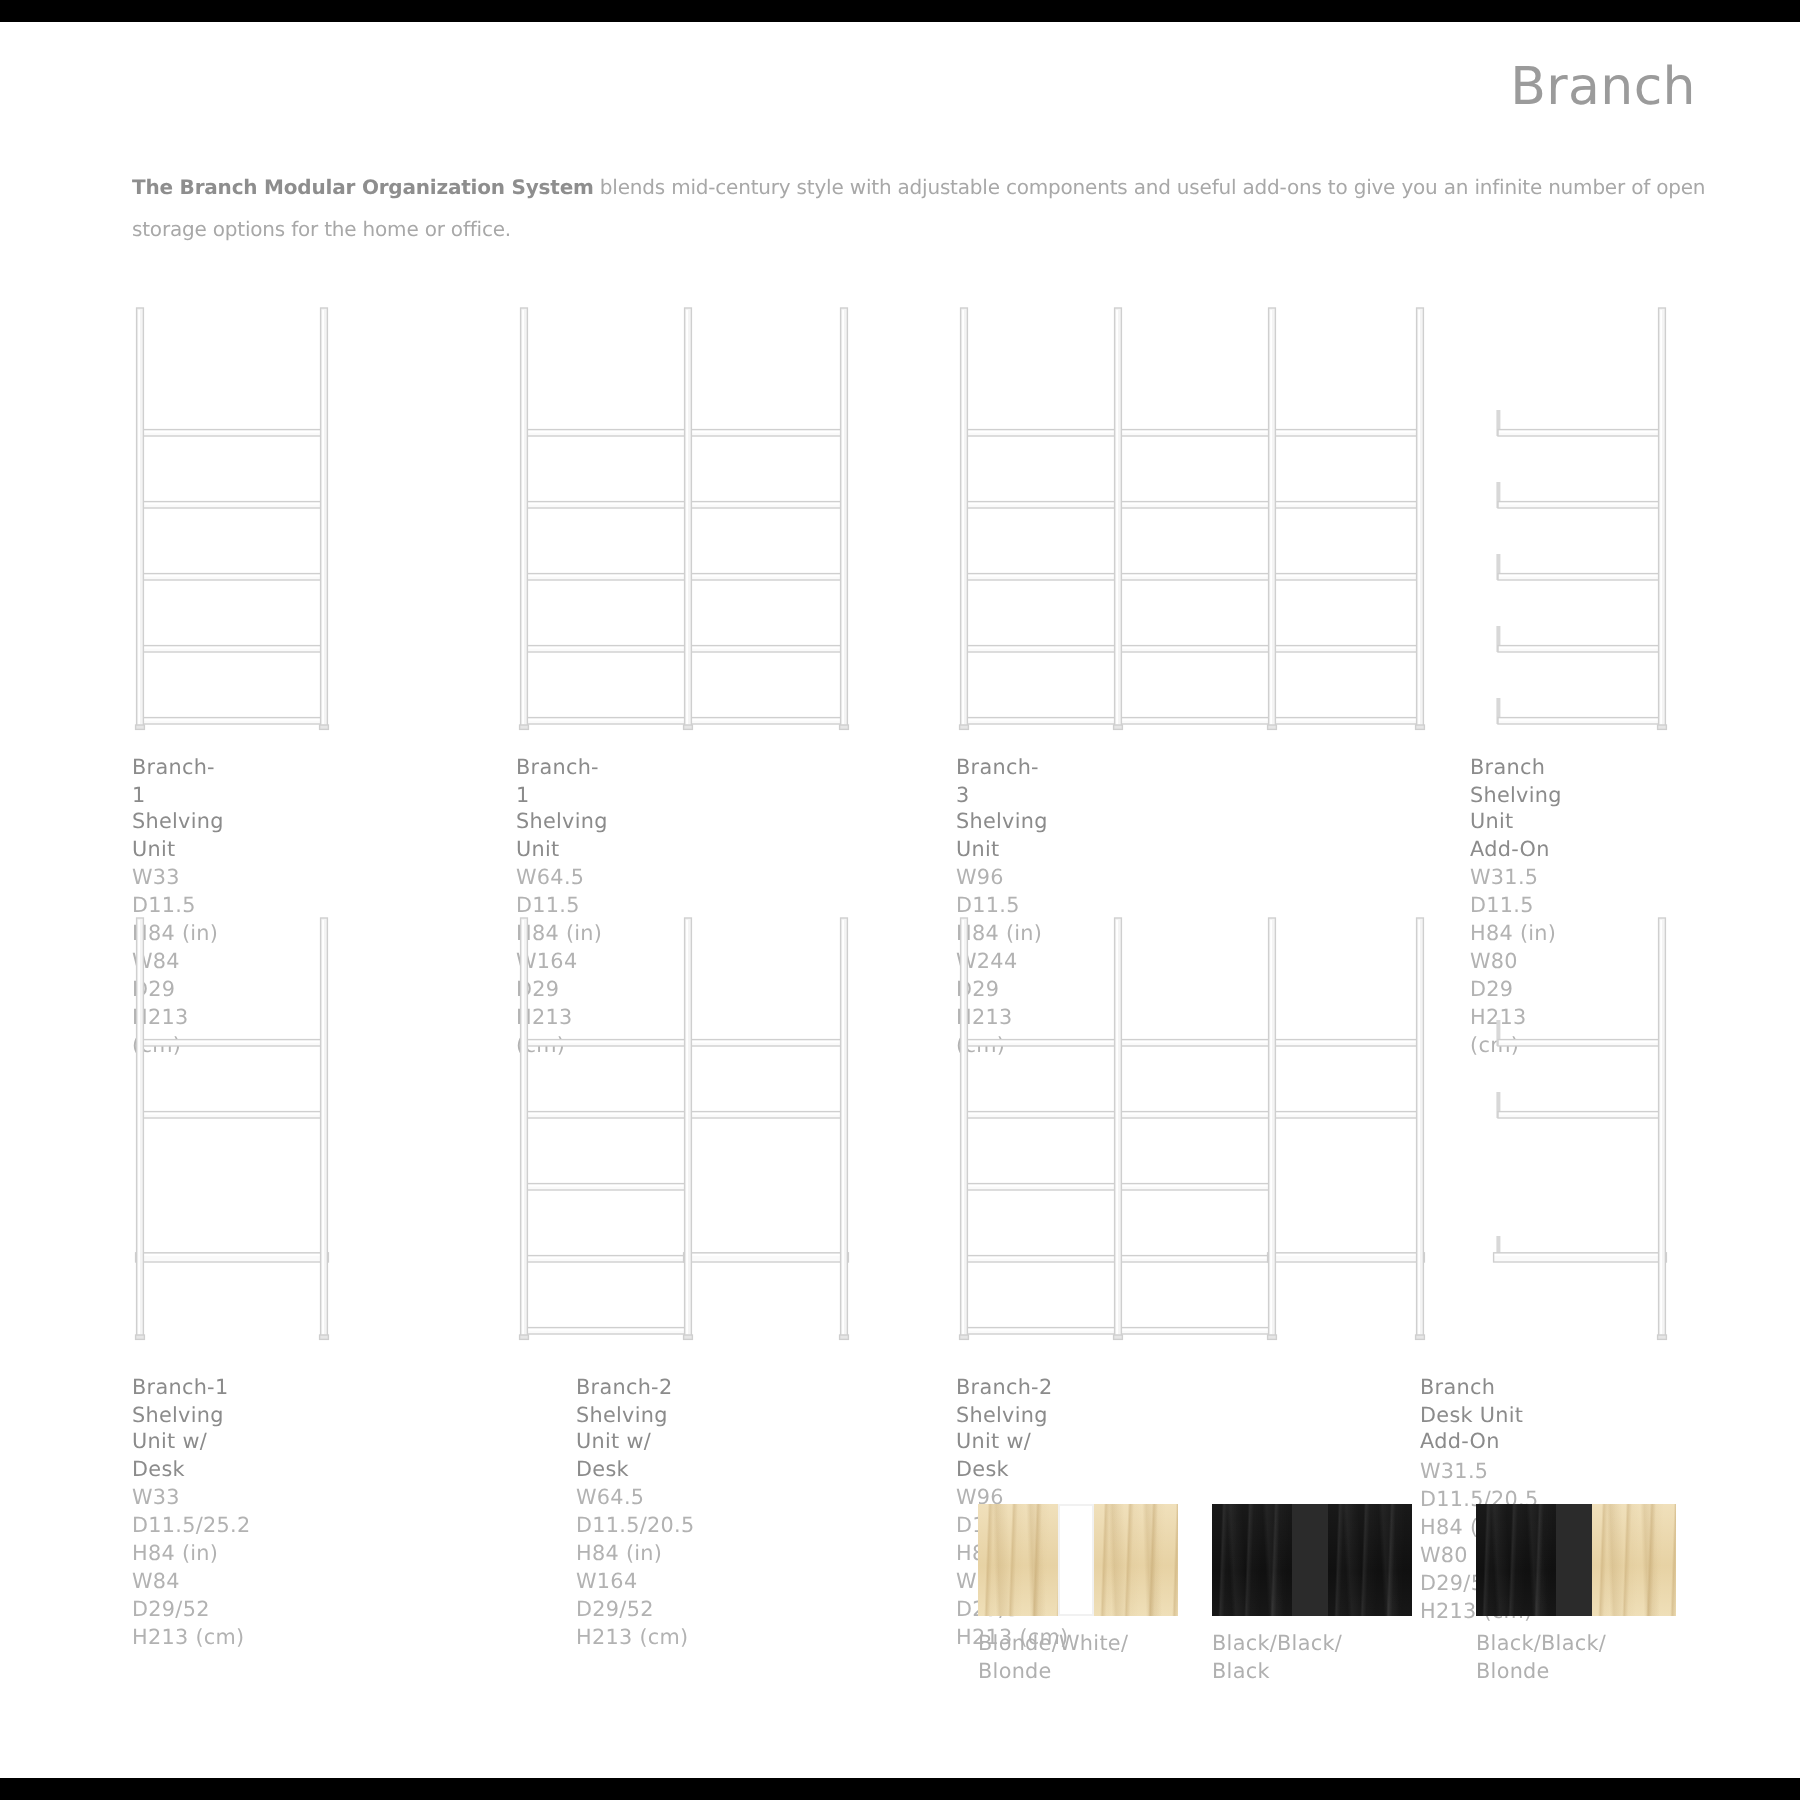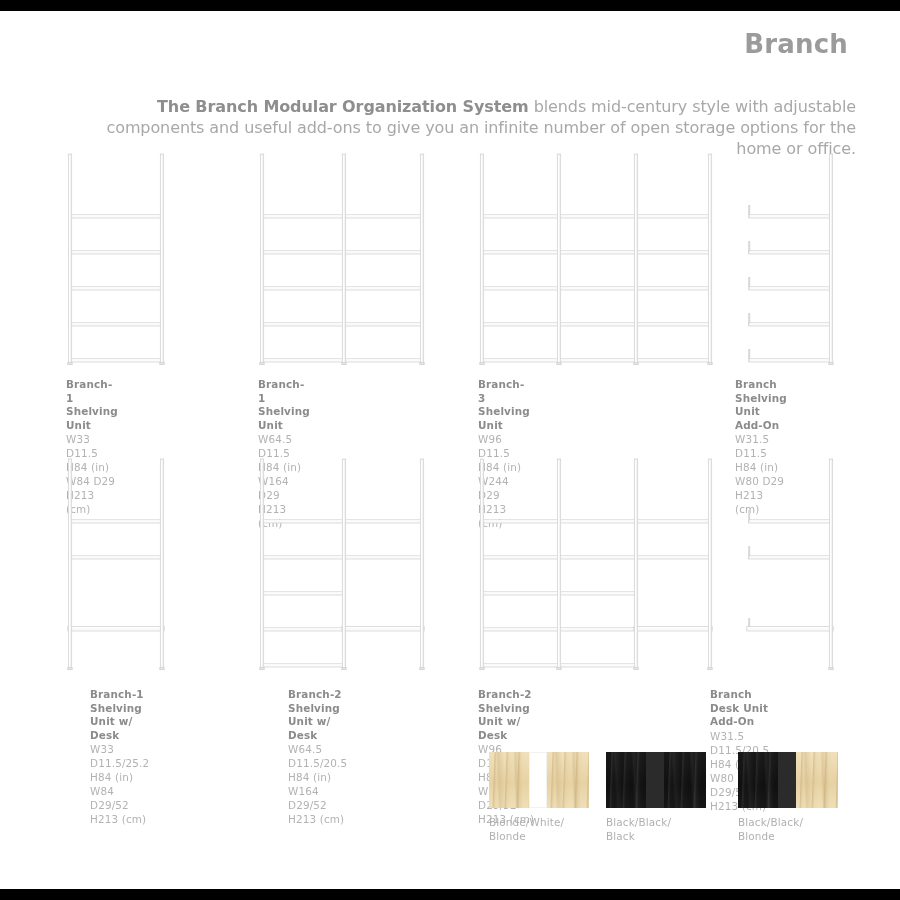--- a/index.html
+++ b/index.html
@@ -39,37 +39,36 @@
     height: 11px;
     background: #000000;
   }
 
   
   .brand-title {
     position: absolute;
     right: 52px;
     top: 31px;
     font-size: 26px;
-    font-weight: bold;
+    font-weight: normal;
     color: #9b9b9b;
     letter-spacing: 0.2px;
     line-height: 1;
   }
 
   
   .intro {
     position: absolute;
     left: 66px;
-    top: 96px;
+    top: 84px;
     width: 790px;
-    font-size: 16px;
+    font-size: 10px;
     line-height: 21px;
     color: #a8a8a8;
     letter-spacing: -0.1px;
-    text-align: right;
   }
   .intro .lead {
     font-weight: bold;
     color: #8e8e8e;
   }
 
   
   .row {
     position: absolute;
     left: 0;
@@ -86,21 +85,21 @@
     position: absolute;
     top: 0;
     left: 0;
   }
   .product .caption {
     position: absolute;
     left: 0;
   }
   .caption .name {
     font-size: 10.4px;
-    font-weight: bold;
+    font-weight: normal;
     color: #8b8b8b;
     line-height: 13.5px;
     letter-spacing: 0.15px;
     white-space: pre-line;
   }
   .caption .dim {
     font-size: 10.4px;
     color: #b2b2b2;
     line-height: 14px;
     letter-spacing: 0.15px;
@@ -417,21 +416,21 @@
             <rect x="94.8" y="163" width="2" height="13" fill="#d8d8d8"></rect>
             <rect x="1.7999999999999998" y="171.4" width="96.4" height="4.6" fill="#fafafa" stroke="#cfcfcf" stroke-width="0.7"></rect>
             <rect x="2.4" y="172" width="95.2" height="0.9" fill="#ffffff"></rect>
             <rect x="2.3" y="4" width="3.4" height="210" fill="#f4f4f4" stroke="#cfcfcf" stroke-width="0.7"></rect>
             <rect x="1.7999999999999998" y="212.5" width="4.4" height="2.2" fill="#e6e6e6" stroke="#cfcfcf" stroke-width="0.7"></rect>
             <rect x="3.0999999999999996" y="5" width="0.9" height="207" fill="#ffffff"></rect>
             <rect x="94.3" y="4" width="3.4" height="210" fill="#f4f4f4" stroke="#cfcfcf" stroke-width="0.7"></rect>
             <rect x="93.8" y="212.5" width="4.4" height="2.2" fill="#e6e6e6" stroke="#cfcfcf" stroke-width="0.7"></rect>
             <rect x="95.1" y="5" width="0.9" height="207" fill="#ffffff"></rect>
           </svg></div>
-        <div class="caption" style="top: 233px; margin-left: 24px;">
+        <div class="caption" style="top: 233px;">
           <div class="name">Branch-1 Shelving Unit w/ Desk</div>
           <div class="dim">W33 D11.5/25.2 H84 (in)</div>
           <div class="dim">W84 D29/52 H213 (cm)</div>
         </div>
       </div>
       <div class="product" style="left: 258px;">
         <div class="art"><svg width="174" height="218" viewBox="0 0 174 218">
             <rect x="3.2" y="55" width="2" height="13" fill="#d8d8d8"></rect>
             <rect x="84.8" y="55" width="2" height="13" fill="#d8d8d8"></rect>
             <rect x="4" y="64.8" width="82" height="3.2" fill="#fafafa" stroke="#cfcfcf" stroke-width="0.7"></rect>

